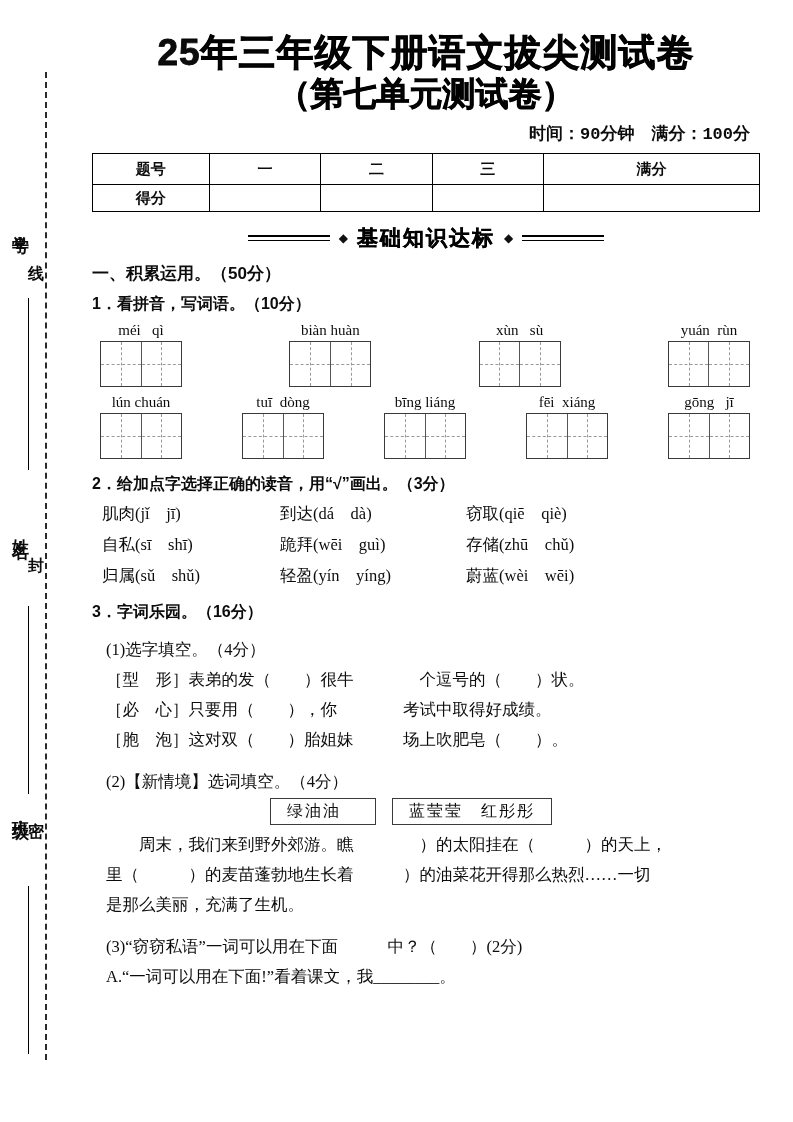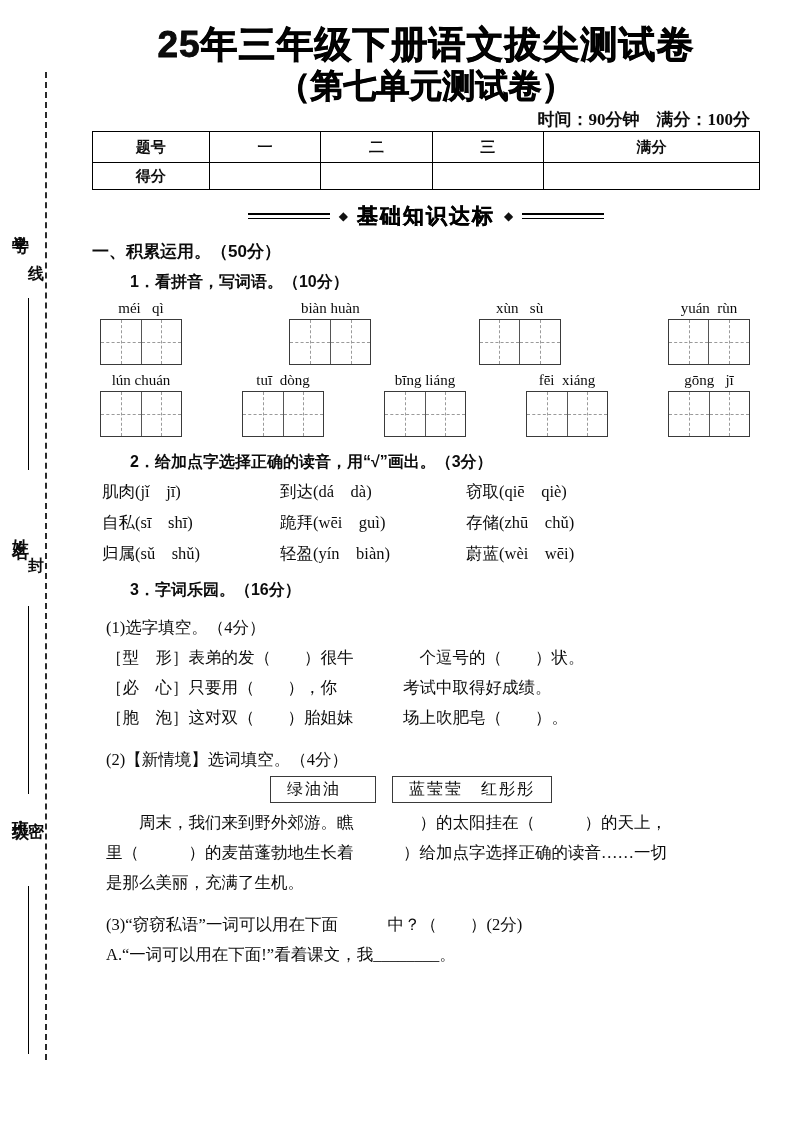--- a/index.html
+++ b/index.html
@@ -9,48 +9,48 @@
 
   
   .seal-dash { position:absolute; left:45px; top:72px; height:988px; width:0;
                border-left:2.5px dashed #2a2a2a; }
   .vlabel { position:absolute; writing-mode:vertical-rl; text-orientation:upright;
             font-size:17px; font-weight:700; letter-spacing:3px; }
   .vline  { position:absolute; width:0; border-left:1.5px solid #000; }
   .seal-char { position:absolute; font-size:16px; font-weight:700; }
 
   
-  .main { position:absolute; left:92px; top:24px; width:668px; }
+  .main { position:absolute; left:92px; top:32px; width:668px; }
 
   .title { text-align:center; font-family:"Liberation Sans", sans-serif;
            font-weight:700; font-size:37px; letter-spacing:1px; line-height:1.15;
            -webkit-text-stroke:0.8px #000; }
   .subtitle { text-align:center; font-family:"Liberation Sans", sans-serif;
               font-weight:700; font-size:33px; line-height:1.15;
               -webkit-text-stroke:0.8px #000; }
   .meta { text-align:right; font-size:17px; font-weight:700; padding-right:10px;
-          margin-top:4px; font-family:Liberation Serif, serif; }
-
-  table.score { width:100%; border-collapse:collapse; }
+          margin-top:10px; font-family:Liberation Mono, monospace; }
+
+  table.score { width:100%; border-collapse:collapse; margin-top:8px; }
   table.score th, table.score td { border:1.6px solid #000; text-align:center;
           font-size:15px; font-weight:700; font-family:"Liberation Sans", sans-serif; }
   table.score tr:first-child th { height:31px; }
   table.score tr:last-child  td { height:27px; }
   table.score .c0 { width:17.5%; }
 
   .banner { display:flex; align-items:center; justify-content:center; gap:9px; margin-top:12px; }
   .bline { width:82px; height:6px; border-top:2.5px solid #000; border-bottom:1.5px solid #000; }
   .ornament { font-size:12px; line-height:1; color:#111; }
   .banner-text { font-family:"Liberation Sans", sans-serif; font-weight:700;
                  font-size:21px; letter-spacing:2px; -webkit-text-stroke:0.4px #000; }
 
   .part-title { margin-top:10px; font-family:"Liberation Sans", sans-serif;
                 font-weight:700; font-size:17px; }
   .q-title { margin-top:9px; font-family:"Liberation Sans", sans-serif;
-             font-weight:700; font-size:16px;margin-left:38px; }
+             font-weight:700; font-size:16px; }
 
   .py-row { display:flex; justify-content:space-between; padding:0 10px 0 8px; margin-top:7px; }
   .pgroup { width:82px; }
   .pylabel { text-align:center; font-size:15px; white-space:pre; margin-bottom:2px; }
   .pgrid { display:flex; border:1.6px solid #3a3a3a; height:46px; }
   .pcell { position:relative; flex:1; border-right:1px solid #555; }
   .pcell:last-child { border-right:none; }
   .pcell::before { content:""; position:absolute; left:0; right:0; top:50%;
                    border-top:1px dashed #9a9a9a; }
   .pcell::after  { content:""; position:absolute; top:0; bottom:0; left:50%;
@@ -194,39 +194,39 @@
 
     <div class="q-title" style="margin-top:15px;">2．给加点字选择正确的读音，用“√”画出。（3分）</div>
     <div class="q2-grid">
       <span>肌肉(jǐ　jī)</span>
       <span>到达(dá　dà)</span>
       <span>窃取(qiē　qiè)</span>
       <span>自私(sī　shī)</span>
       <span>跪拜(wēi　guì)</span>
       <span>存储(zhū　chǔ)</span>
       <span>归属(sǔ　shǔ)</span>
-      <span>轻盈(yín　biàn)</span>
+      <span>轻盈(yín　yíng)</span>
       <span>蔚蓝(wèi　wēi)</span>
     </div>
 
     <div class="q-title" style="margin-top:11px;">3．字词乐园。（16分）</div>
 
     <div class="sub-line">(1)选字填空。（4分）</div>
     <div class="fill-line">［型　形］表弟的发（　　）很牛　　　　个逗号的（　　）状。</div>
     <div class="fill-line">［必　心］只要用（　　），你　　　　考试中取得好成绩。</div>
     <div class="fill-line">［胞　泡］这对双（　　）胎姐妹　　　场上吹肥皂（　　）。</div>
 
     <div class="sub-line">(2)【新情境】选词填空。（4分）</div>
 
     <div class="word-bank">
       <span class="wb-box">绿油油　</span>
       <span class="wb-box">蓝莹莹　红彤彤</span>
     </div>
 
     <div class="para-line">　　周末，我们来到野外郊游。瞧　　　　）的太阳挂在（　　　）的天上，</div>
-    <div class="para-line">里（　　　）的麦苗蓬勃地生长着　　　）给加点字选择正确的读音……一切</div>
+    <div class="para-line">里（　　　）的麦苗蓬勃地生长着　　　）的油菜花开得那么热烈……一切</div>
     <div class="para-line">是那么美丽，充满了生机。</div>
 
     <div class="sub-line">(3)“窃窃私语”一词可以用在下面　　　中？（　　）(2分)</div>
     <div class="opt-line">A.“一词可以用在下面!”看着课文，我________。</div>
 
   </div>
 </div>
 
 </body></html>

